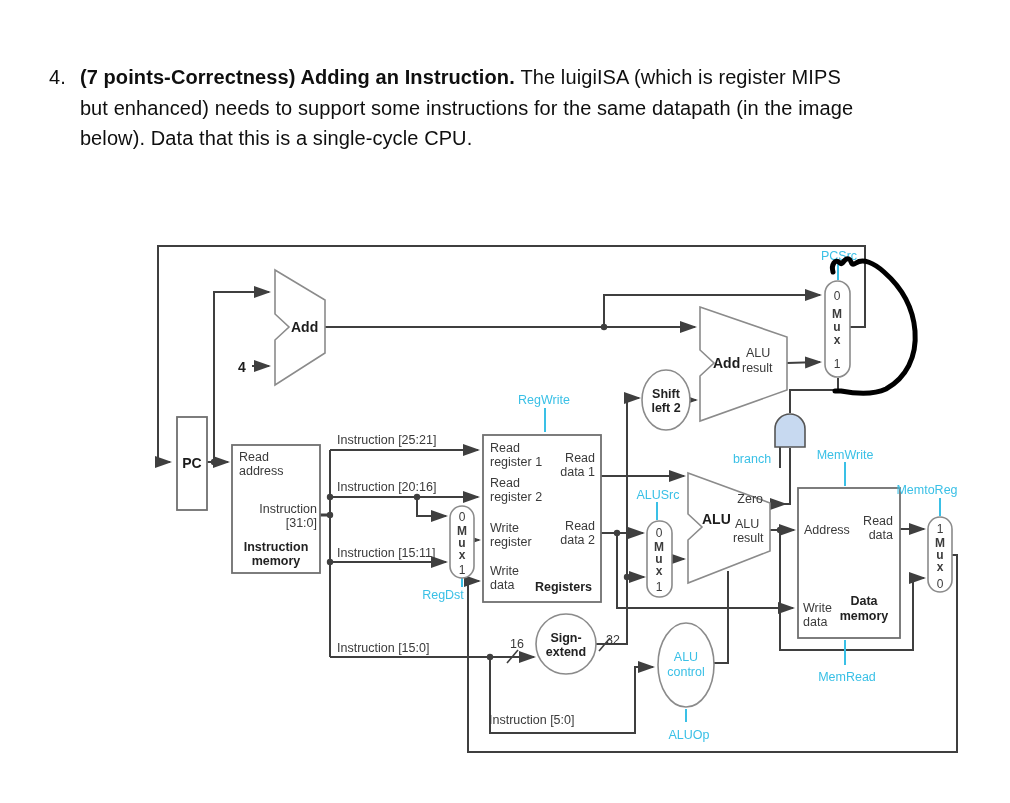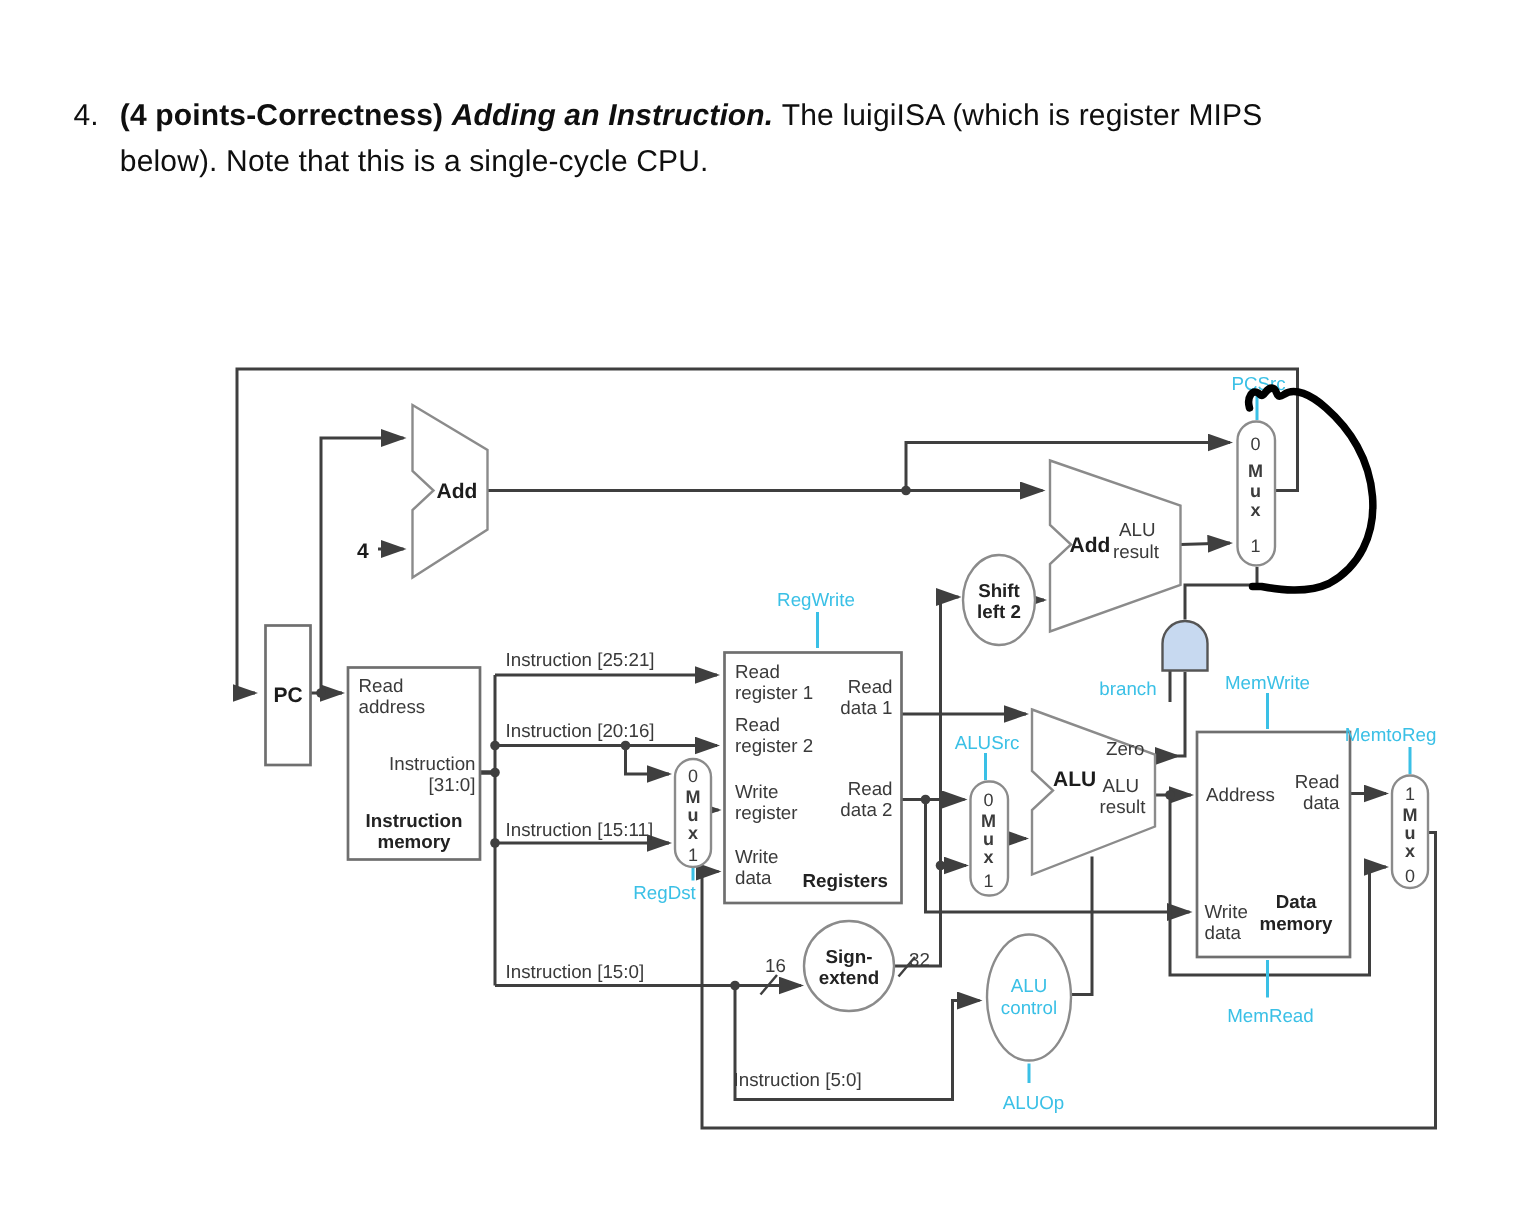--- a/index.html
+++ b/index.html
@@ -2,21 +2,21 @@
 <html><head>
 <meta charset="utf-8">
 <style>
   html,body{margin:0;padding:0;background:#fff;}
   .page{position:relative;width:1010px;height:803px;background:#ffffff;overflow:hidden;
         font-family:"Liberation Sans",sans-serif;}
   .heading{position:absolute;left:49px;top:62px;width:900px;display:flex;gap:14px;
            font-size:20px;line-height:30.5px;color:#0f0f0f;letter-spacing:0.1px;}
   .heading .num{flex:0 0 auto;}
   .hb{font-weight:bold;}
-  .hbi{font-weight:bold;font-style:italic;}
+  .hbi{font-weight:bold;}
   .fig{position:absolute;left:0;top:0;width:1010px;height:803px;}
   svg{filter:blur(0.3px);}
   svg text{font-family:"Liberation Sans",sans-serif;fill:#3a3a3a;}
   .t{font-size:12.5px;}
   .tb{font-size:12.5px;font-weight:bold;fill:#222;}
   .tb14{font-size:14px;font-weight:bold;fill:#1c1c1c;}
   .tc{font-size:12.5px;fill:#3ac0e6;}
   .tm{font-size:12px;font-weight:bold;fill:#3c3c3c;}
   .td{font-size:12px;fill:#3c3c3c;}
   .wire{stroke:#3f3f3f;stroke-width:2;fill:none;}
@@ -27,22 +27,23 @@
   .dot{fill:#3f3f3f;}
 </style>
 </head>
 <body>
 
 <div class="page">
 
   <div class="heading">
     <span class="num">4.</span>
     <div>
-      <div><span class="hb">(4 points-Correctness) </span><span class="hbi">Adding an Instruction. </span><span>The luigiISA (which is register MIPS</span></div>
-      <div>below). Note that this is a single-cycle CPU.</div>
+      <div><span class="hb">(7 points-Correctness) </span><span class="hbi">Adding an Instruction. </span><span>The luigiISA (which is register MIPS</span></div>
+      <div>but enhanced) needs to support some instructions for the same datapath (in the image</div>
+      <div>below). Data that this is a single-cycle CPU.</div>
     </div>
   </div>
 
   <div class="fig">
   <svg width="1010" height="803" viewBox="0 0 1010 803">
     <defs>
       <marker id="ah" markerWidth="9" markerHeight="8" refX="7.5" refY="3" orient="auto">
         <path d="M0,0 L8.5,3 L0,6 z" fill="#3f3f3f"></path>
       </marker>
     </defs>

